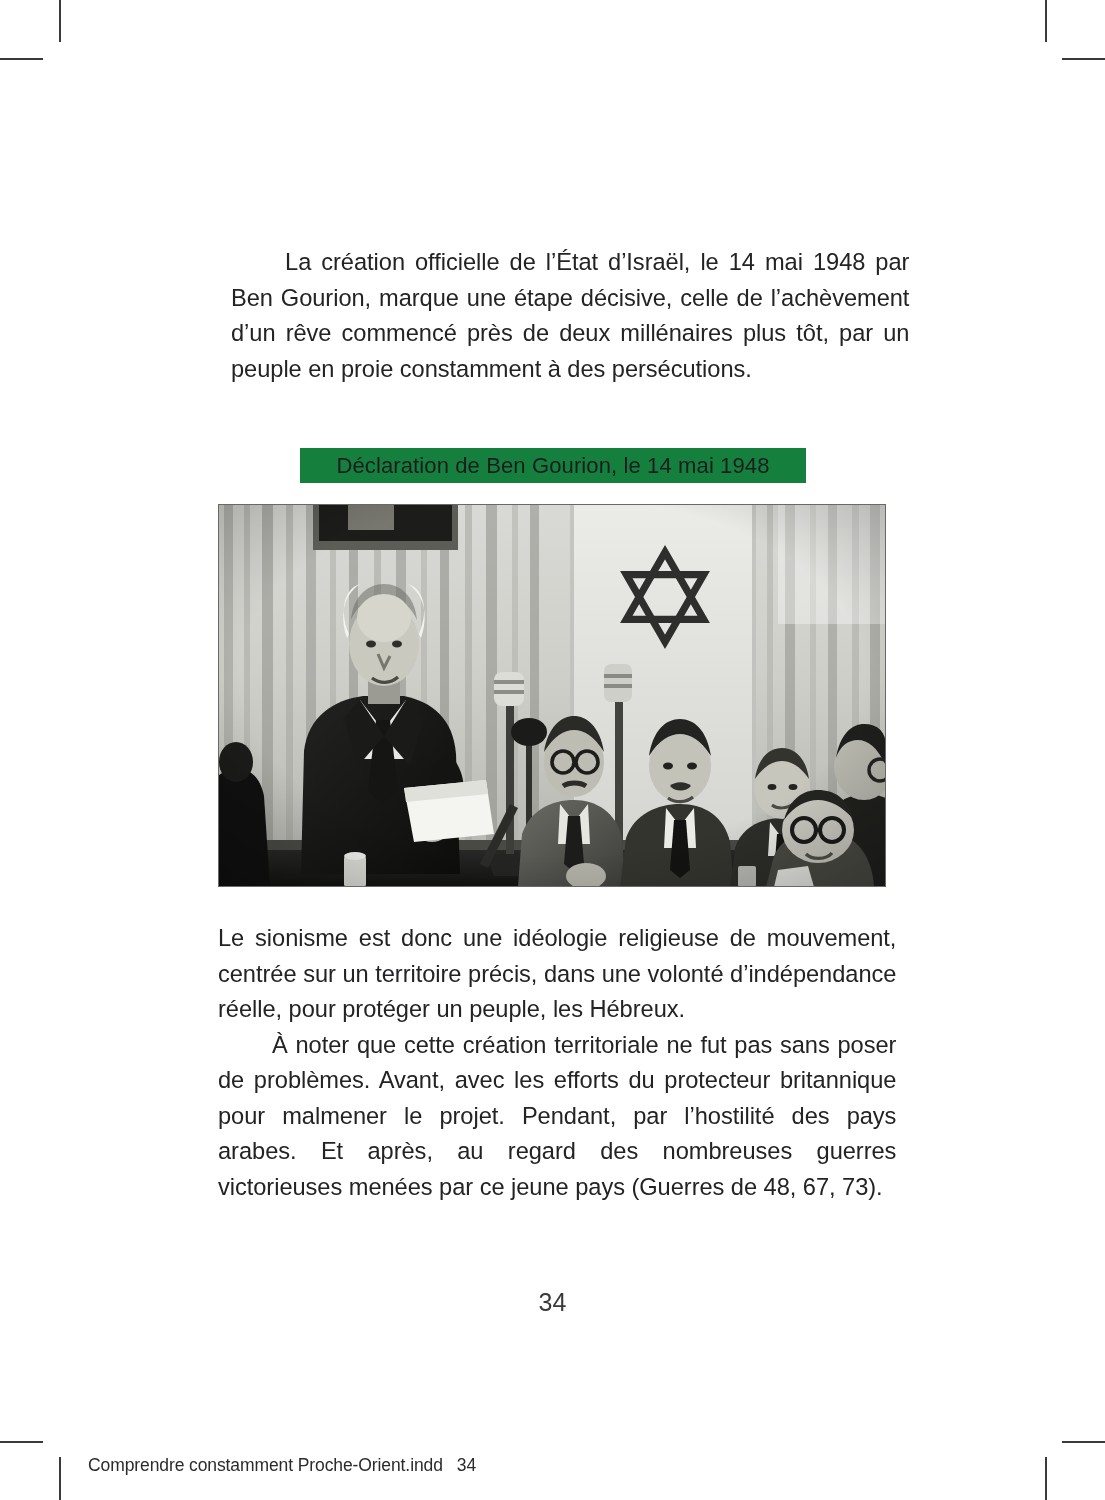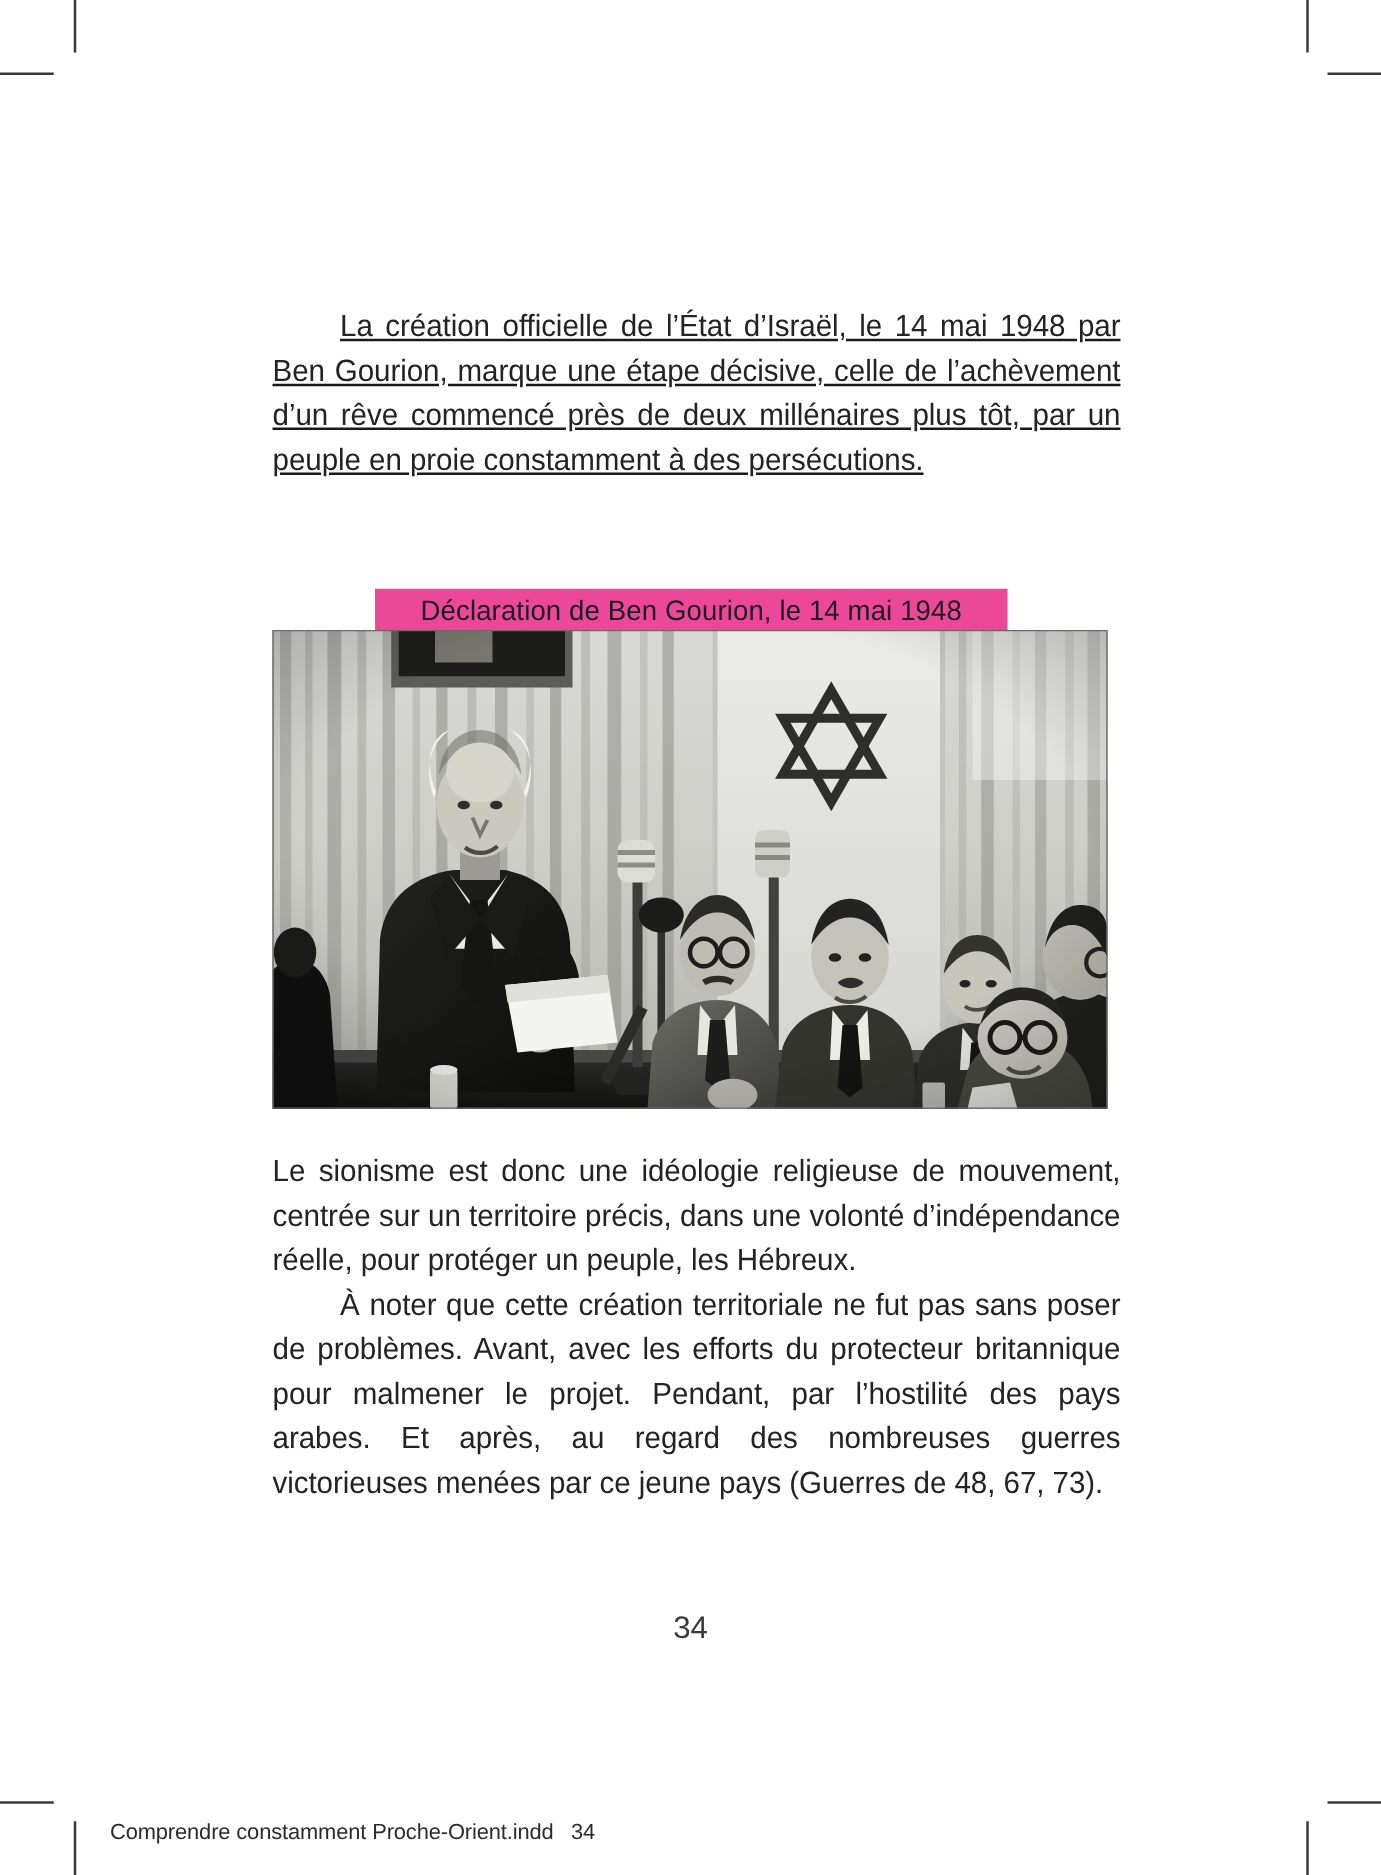--- a/index.html
+++ b/index.html
@@ -25,24 +25,23 @@
   #crop-tr-v { left: 1045px; top: 0;      height: 42px; }
   #crop-tr-h { left: 1062px; top: 58px;   width: 43px; }
   #crop-bl-v { left: 59px;   top: 1457px; height: 43px; }
   #crop-bl-h { left: 0;      top: 1441px; width: 43px; }
   #crop-br-v { left: 1045px; top: 1457px; height: 43px; }
   #crop-br-h { left: 1062px; top: 1441px; width: 43px; }
 
   
   #content {
     position: absolute;
-    left: 218px;
+    left: 231px;
     top: 244px;
     width: 678px;
-    text-decoration: underline;
   }
 
   .para {
     font-size: 24.5px;
     line-height: 35.5px;
     text-align: justify;
     text-justify: inter-word;
     letter-spacing: -0.05px;
     margin: 0;
     color: #232326;
@@ -51,24 +50,24 @@
     transform-origin: left top;
     width: 703px;
   }
   .para.indent { text-indent: 56px; }
   .para.indent-small { text-indent: 0; }
 
   
   #caption-bar {
     position: absolute;
     left: 300px;
-    top: 471px;
+    top: 448px;
     width: 506px;
     height: 35px;
-    background: #ec4899;
+    background: #15803d;
     display: flex;
     align-items: center;
     justify-content: center;
   }
   #caption-text {
     font-size: 22.5px;
     color: #1d1d20;
     letter-spacing: 0.1px;
     white-space: nowrap;
     transform: scaleX(0.98);

